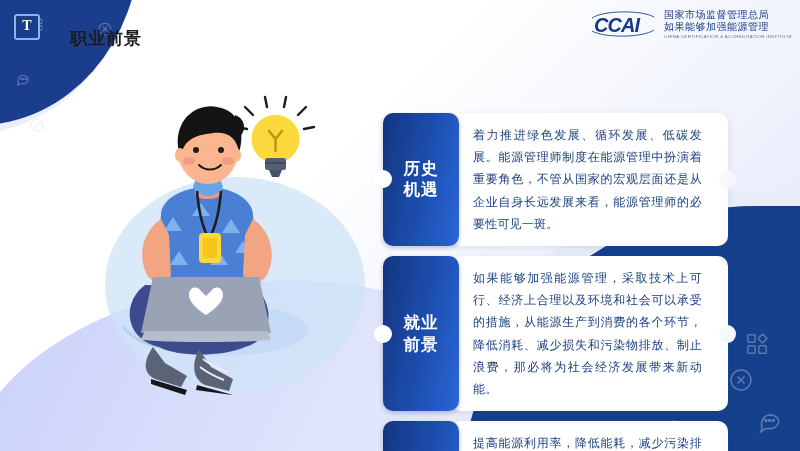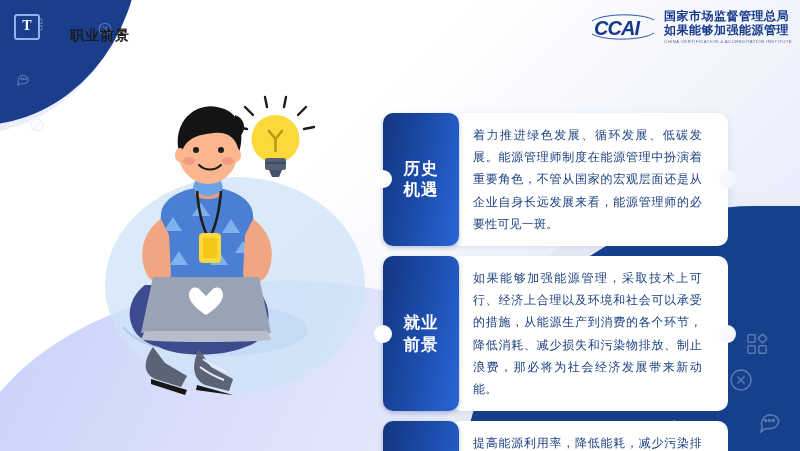--- a/index.html
+++ b/index.html
@@ -49,37 +49,37 @@
   .t-chip{
     position:absolute;left:14px;top:14px;width:22px;height:22px;
     border:2px solid #8fb3ef;border-radius:3px;background:#1a3e8c;
     color:#ffffff;font-weight:bold;font-size:14px;line-height:19px;text-align:center;
     font-family:"Liberation Serif","DejaVu Serif",serif;
   }
 
   
   .page-title{
     position:absolute;left:70px;top:27px;
-    font-size:14px;font-weight:bold;color:#1b1b1b;letter-spacing:1px;
+    font-size:17px;font-weight:bold;color:#1b1b1b;letter-spacing:1px;
   }
   .logo-wrap{
     position:absolute;right:8px;top:9px;display:flex;align-items:center;gap:8px;
   }
   .logo-mark{position:relative;width:66px;height:30px;}
   .logo-mark .ccai{
     position:absolute;left:4px;top:5px;font-size:20px;font-weight:bold;
     color:#17398a;letter-spacing:-1px;font-style:italic;
     font-family:"Liberation Sans","DejaVu Sans",sans-serif;
   }
   .logo-swoosh{
     position:absolute;left:0;top:0;width:66px;height:30px;
   }
   .logo-text{line-height:1.18;}
   .logo-text .l1,.logo-text .l2{
-    font-size:12px;font-weight:bold;color:#17398a;letter-spacing:.5px;
+    font-size:10px;font-weight:normal;color:#17398a;letter-spacing:.5px;
   }
   .logo-text .l3{
     font-size:4.4px;color:#5b6f9e;letter-spacing:.35px;margin-top:1.5px;
   }
 
   
   .illus{position:absolute;left:95px;top:95px;width:290px;height:300px;}
 
   
   .cards{position:absolute;left:383px;top:113px;width:345px;}

